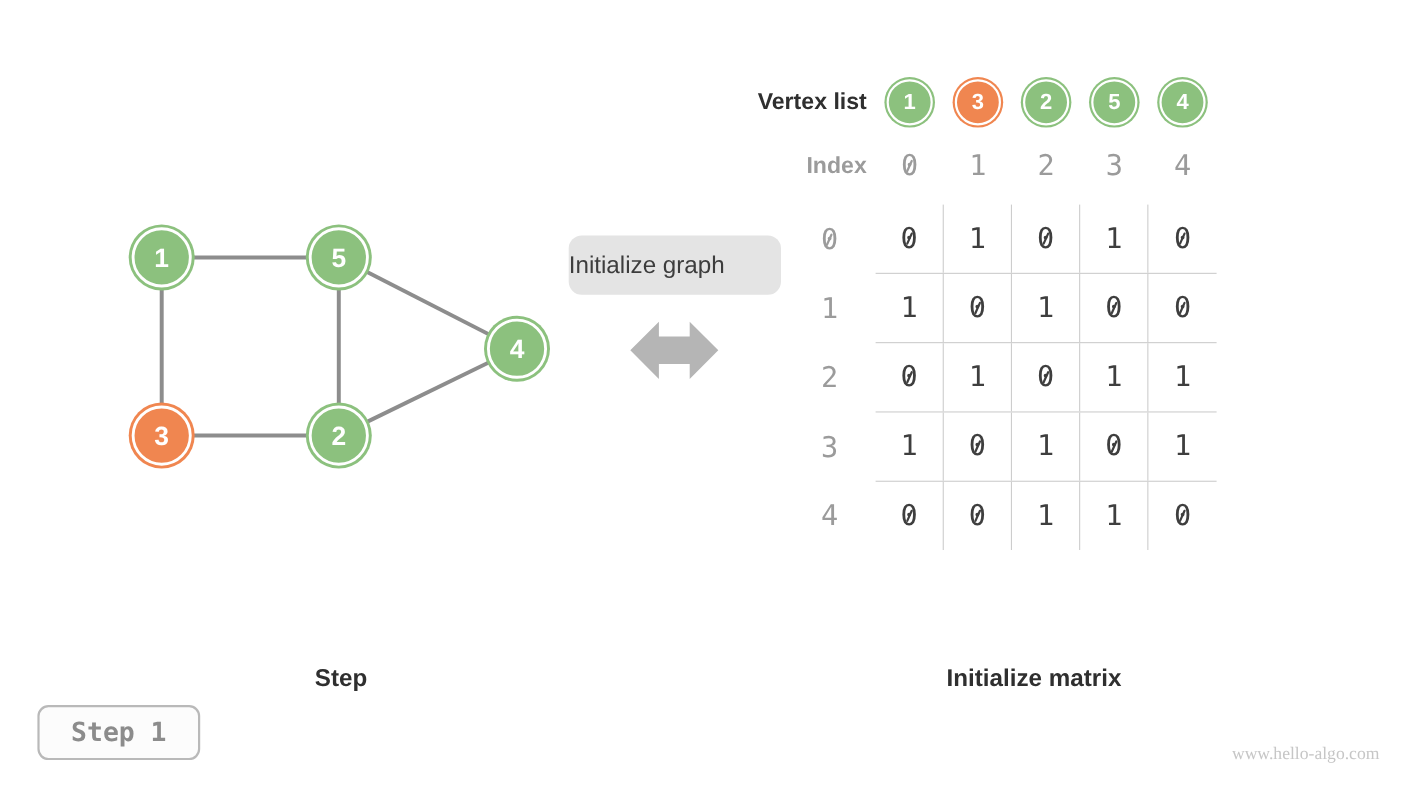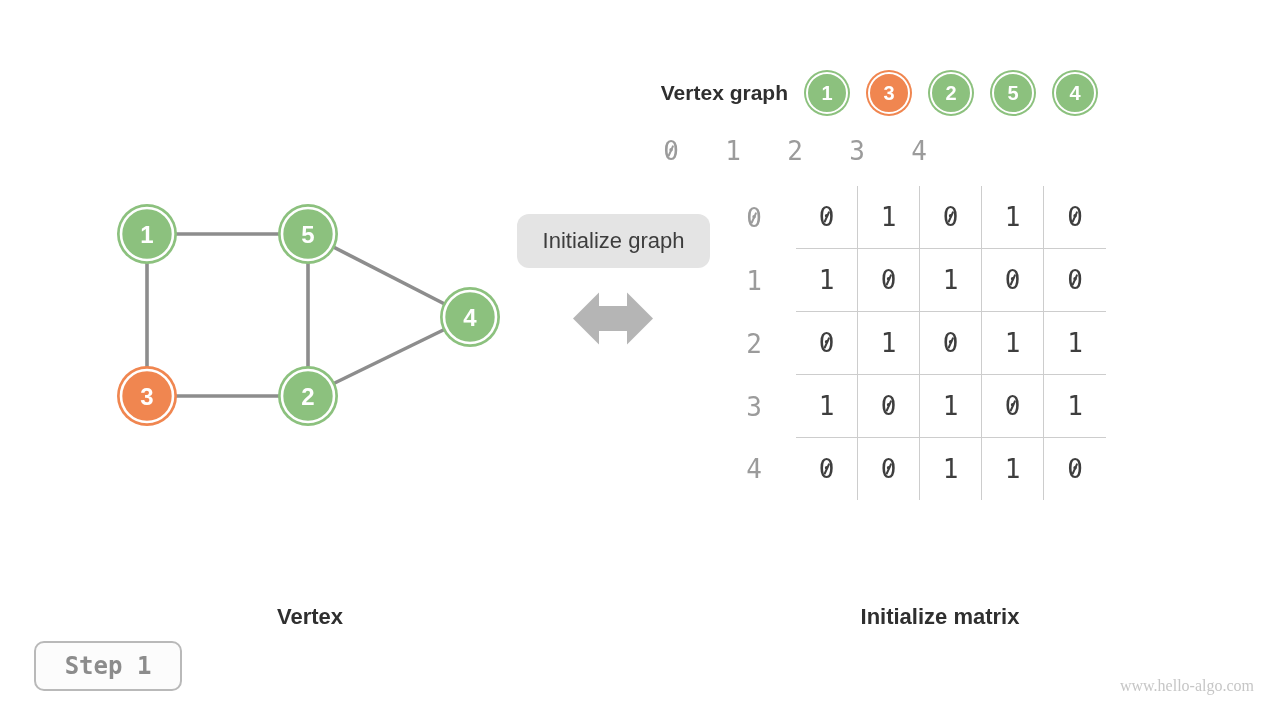--- a/index.html
+++ b/index.html
@@ -11,21 +11,21 @@
   .digit{position:relative;display:inline-block;line-height:1;}
   .digit.zero::after{content:"";position:absolute;left:50%;top:50%;width:2.4px;height:12px;
         background:currentColor;border-radius:1px;transform:translate(-50%,-50%) rotate(24deg);}
 
   
   #graph-svg{position:absolute;left:80px;top:190px;width:440px;height:260px;}
   #graph-svg text{font-family:"Liberation Sans",sans-serif;font-weight:bold;fill:#ffffff;font-size:24px;}
 
   
   .action-box{position:absolute;left:517px;top:214px;width:193px;height:54px;
-      background:#e4e4e4;border-radius:12px;display:flex;align-items:center;justify-content:center;
+      background:#e4e4e4;border-radius:12px;display:flex;align-items:center;
       font-size:22px;color:#3d3d3d;}
   #arrow-svg{position:absolute;left:568px;top:288px;width:90px;height:62px;}
 
   
   .right-panel{position:absolute;left:640px;top:70px;width:530px;}
   .prow{display:flex;align-items:center;}
   .plabel{width:156px;box-sizing:border-box;padding-right:8px;text-align:right;
       font-weight:bold;font-size:21px;color:#2f2f2f;}
   .plabel.gray{color:#9b9b9b;}
   .cellcol{width:62px;height:100%;display:flex;align-items:center;justify-content:center;flex:0 0 62px;}
@@ -100,40 +100,41 @@
 
 <div class="action-box">
   <span>Initialize graph</span>
 </div>
 <svg id="arrow-svg" viewBox="0 0 90 62">
   <polygon id="arrow-poly" points="5,30.5 31,4.5 31,18 59,18 59,4.5 85,30.5 59,56.5 59,43 31,43 31,56.5" fill="#b5b5b5"></polygon>
 </svg>
 
 <div class="right-panel">
   <div class="prow vertex-row">
-    <div class="plabel">Vertex graph</div>
+    <div class="plabel">Vertex list</div>
     <div class="cells prow" id="vertex-list" style="height:46px;">
         <div class="cellcol">
           <div class="vcircle" style="background: rgb(140, 193, 126); box-shadow: rgb(140, 193, 126) 0px 0px 0px 2px;">1</div>
         </div>
         <div class="cellcol">
           <div class="vcircle" style="background: rgb(240, 134, 80); box-shadow: rgb(240, 134, 80) 0px 0px 0px 2px;">3</div>
         </div>
         <div class="cellcol">
           <div class="vcircle" style="background: rgb(140, 193, 126); box-shadow: rgb(140, 193, 126) 0px 0px 0px 2px;">2</div>
         </div>
         <div class="cellcol">
           <div class="vcircle" style="background: rgb(140, 193, 126); box-shadow: rgb(140, 193, 126) 0px 0px 0px 2px;">5</div>
         </div>
         <div class="cellcol">
           <div class="vcircle" style="background: rgb(140, 193, 126); box-shadow: rgb(140, 193, 126) 0px 0px 0px 2px;">4</div>
         </div>
       </div>
   </div>
   <div class="prow index-row">
+    <div class="plabel gray">Index</div>
     <div class="cells prow" id="index-row" style="height:26px;">
         <div class="cellcol">
           <span class="digit mono zero" style="color: rgb(155, 155, 155);">0</span>
         </div>
         <div class="cellcol">
           <span class="digit mono" style="color: rgb(155, 155, 155);">1</span>
         </div>
         <div class="cellcol">
           <span class="digit mono" style="color: rgb(155, 155, 155);">2</span>
         </div>
@@ -252,19 +253,19 @@
             <span class="digit mono">1</span>
           </div>
           <div class="mcell">
             <span class="digit mono zero">0</span>
           </div>
         </div>
       </div>
     </div>
 </div>
 
-<div class="caption" id="caption-graph">Vertex</div>
+<div class="caption" id="caption-graph">Step</div>
 <div class="caption" id="caption-matrix">Initialize matrix</div>
 
 <div class="step-box">
   <span>Step 1</span>
 </div>
 <div class="watermark">www.hello-algo.com</div>
 
 </body></html>

